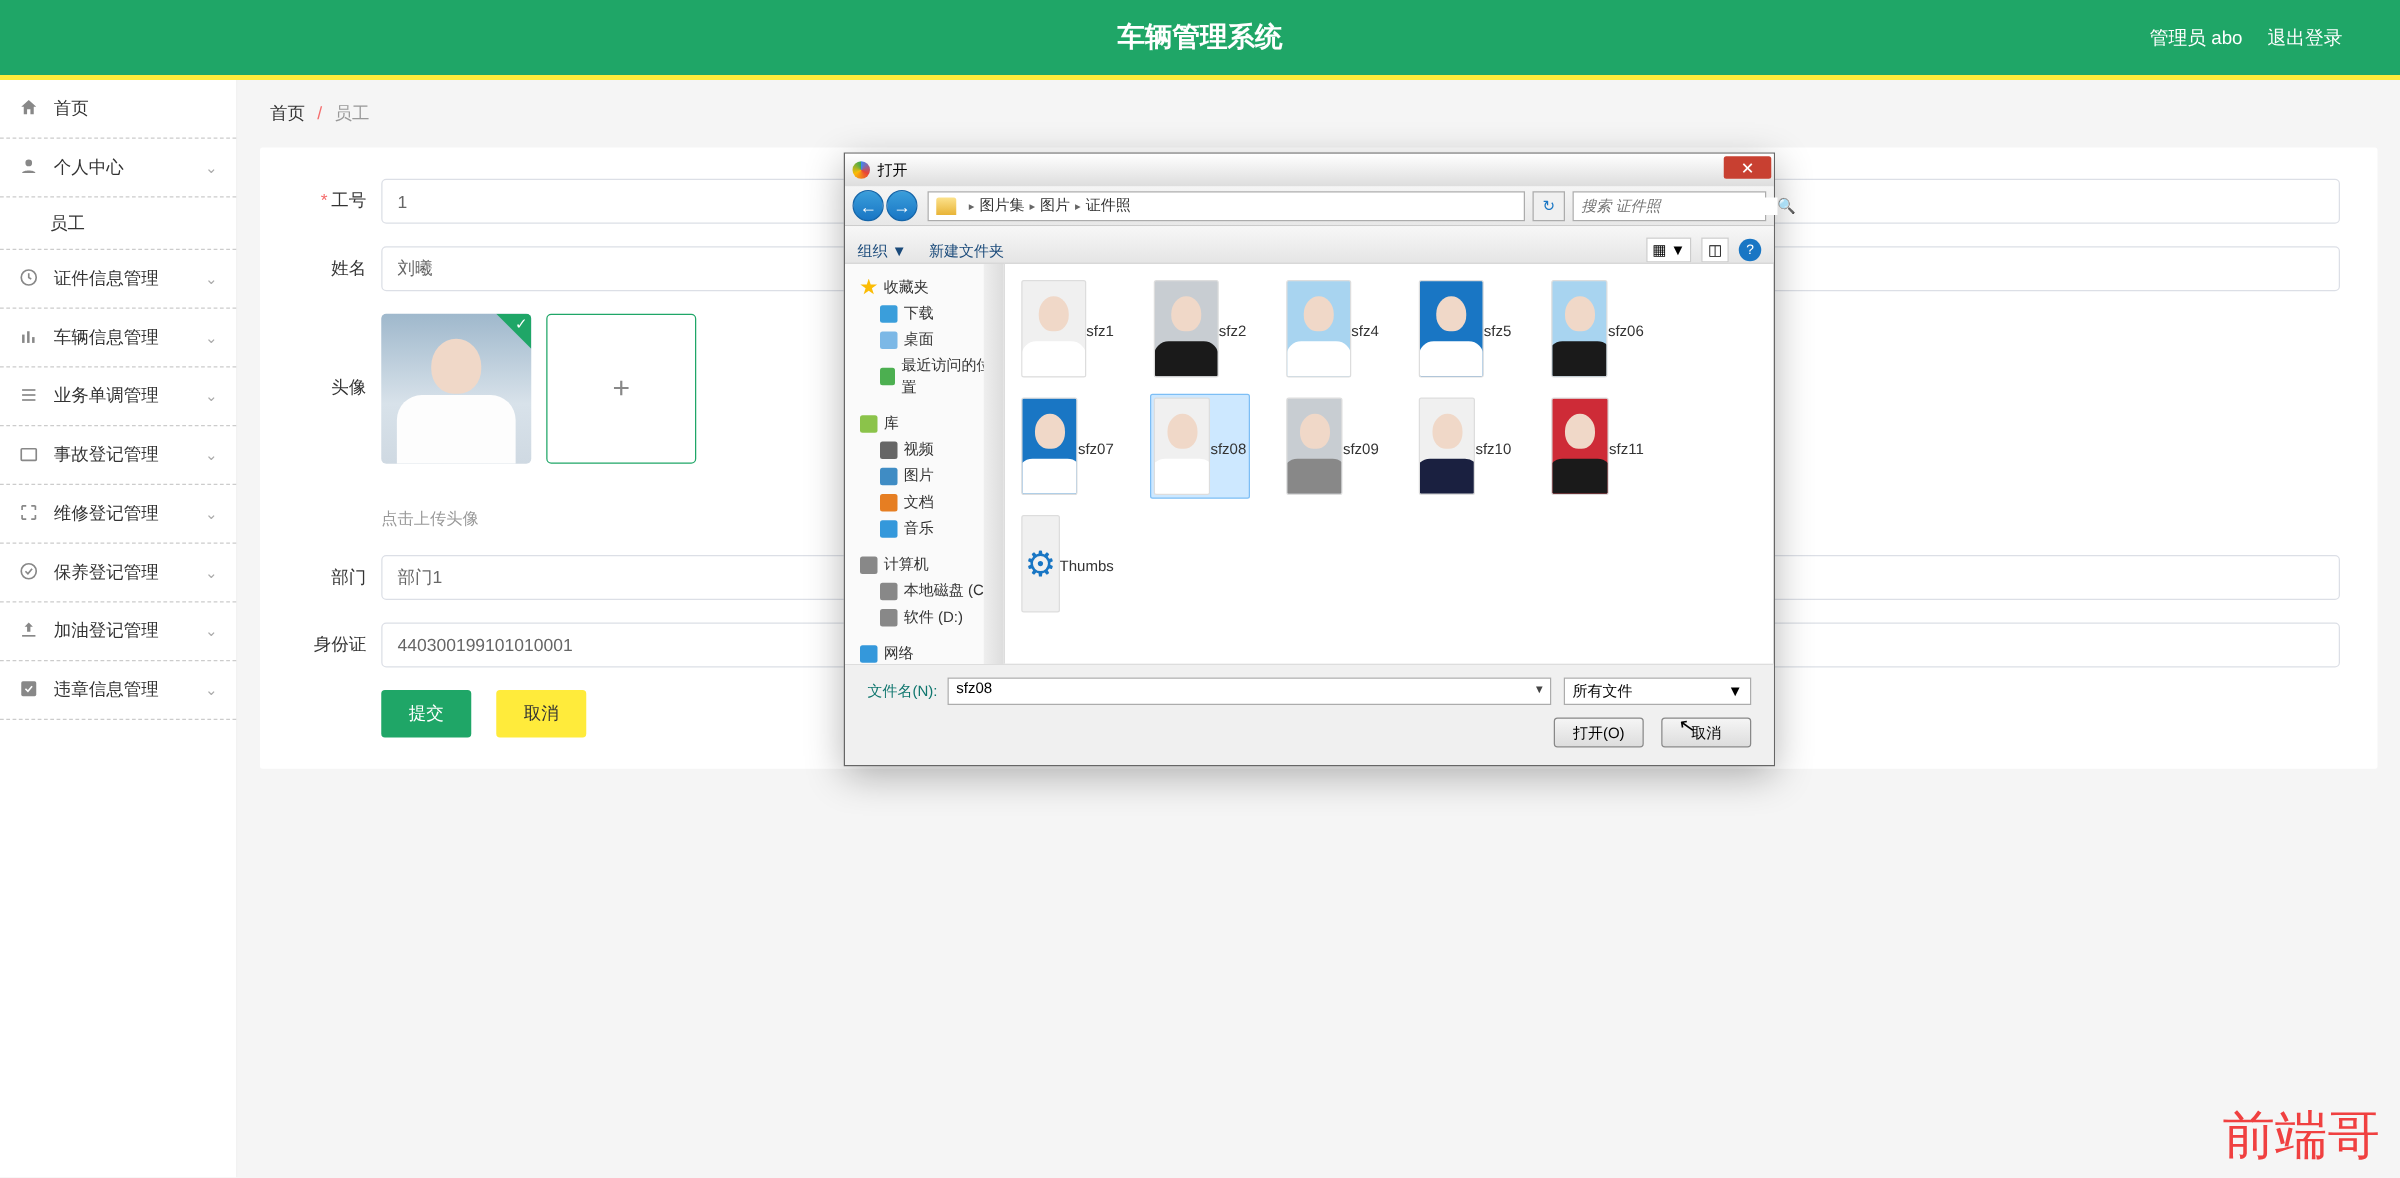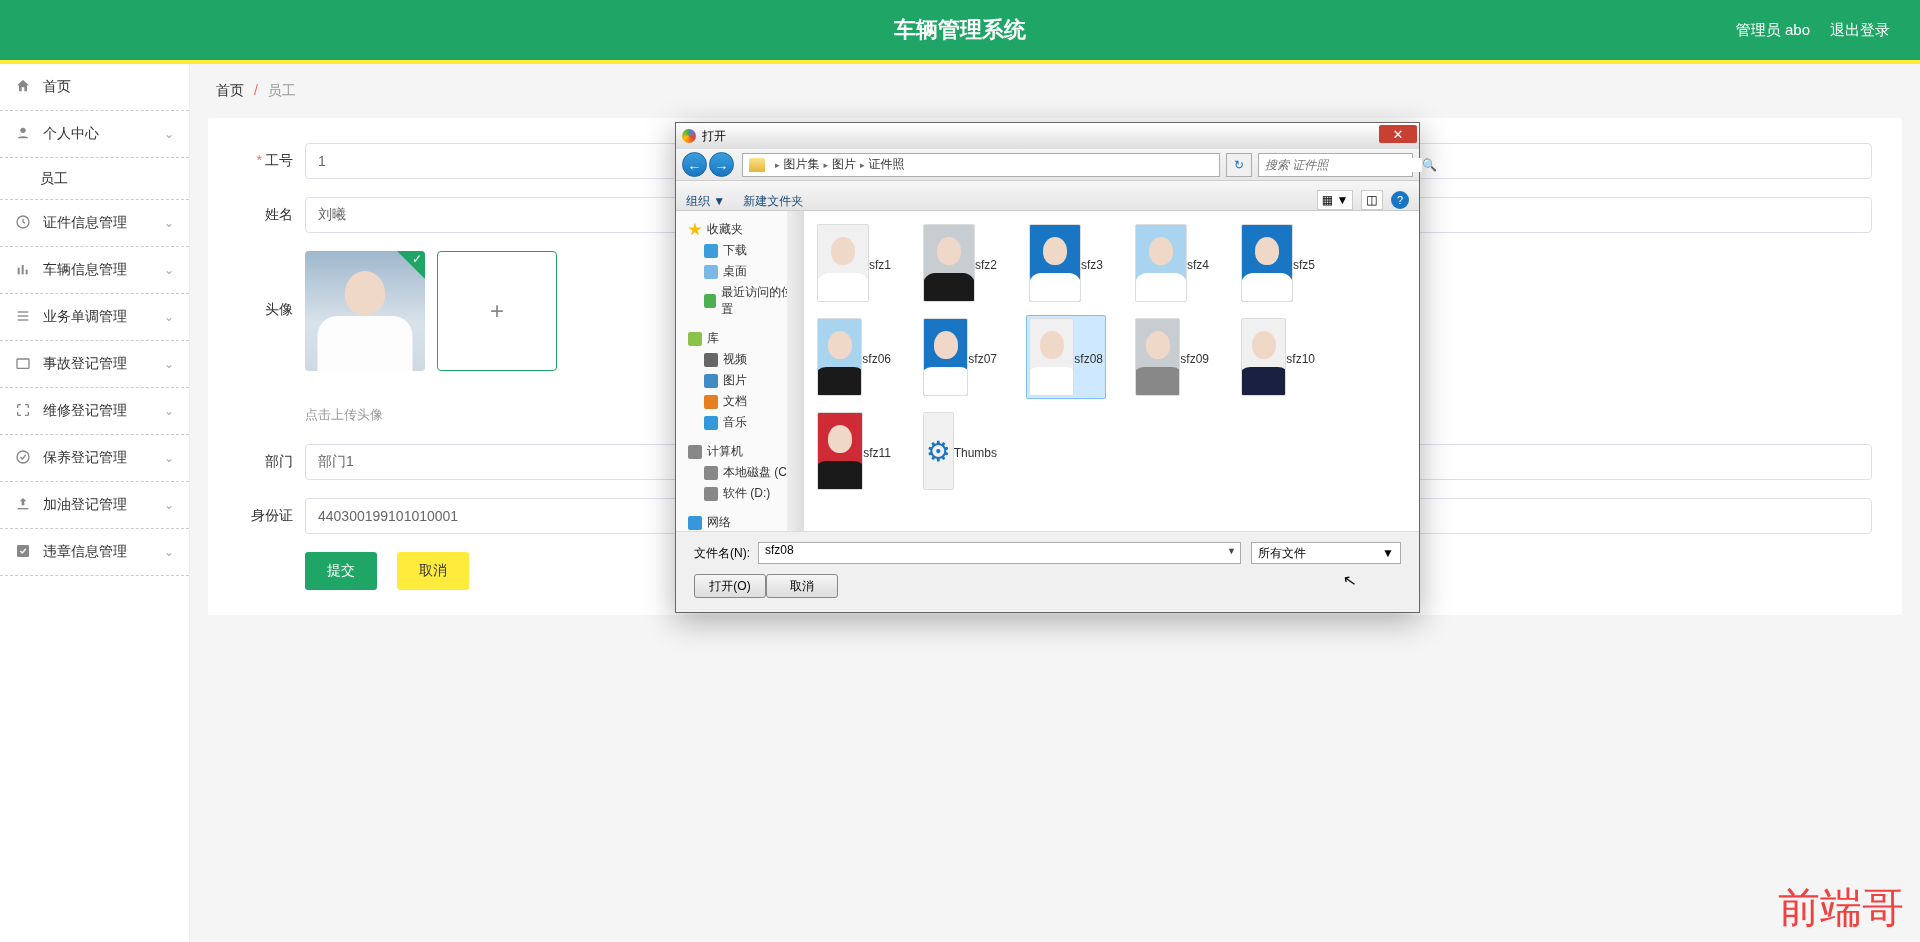--- a/index.html
+++ b/index.html
@@ -1,21 +1,21 @@
 <!DOCTYPE html>
 <html><head>
 <meta charset="utf-8">
 <style>
 * { margin: 0; padding: 0; box-sizing: border-box; font-family: "Microsoft YaHei", Arial, sans-serif; }
 body { background: #f5f5f5; width: 1920px; height: 942px; overflow: hidden; position: relative; }
 
 
 .header { background: #1fa667; height: 60px; display: flex; align-items: center; justify-content: center; position: relative; color: #fff; }
 .header-title { font-size: 22px; font-weight: bold; }
-.header-right { position: absolute; right: 30px; display: flex; gap: 20px; font-size: 15px; }
+.header-right { position: absolute; right: 46px; display: flex; gap: 20px; font-size: 15px; }
 .header-right span { cursor: pointer; }
 .yellow-bar { background: #ffeb3b; height: 4px; }
 
 
 .container { display: flex; height: calc(100% - 64px); }
 
 
 .sidebar { width: 190px; background: #fff; border-right: 1px solid #eee; }
 .nav-item { display: flex; align-items: center; padding: 0 15px; height: 47px; font-size: 14px; color: #333; cursor: pointer; border-bottom: 1px dashed #ccc; position: relative; }
 .nav-item .icon { width: 18px; height: 18px; margin-right: 10px; color: #888; }
@@ -101,25 +101,25 @@
 .thumb-bg-red { background: #ce2b37; }
 .thumb-head { position: absolute; top: 12px; left: 50%; transform: translateX(-50%); width: 24px; height: 28px; background: #f0d8c8; border-radius: 50% 50% 45% 45%; }
 .thumb-body { position: absolute; bottom: 0; left: 50%; transform: translateX(-50%); width: 52px; height: 28px; border-radius: 12px 12px 0 0; }
 .tb-white { background: #fff; }
 .tb-black { background: #1a1a1a; }
 .tb-navy { background: #1a2040; }
 .tb-grey { background: #888; }
 .file-gears { position: absolute; top: 50%; left: 50%; transform: translate(-50%,-50%); font-size: 28px; color: #1976c4; }
 .dlg-footer { padding: 10px 18px 14px; background: #f0f0f0; border-top: 1px solid #ddd; }
 .footer-row1 { display: flex; align-items: center; margin-bottom: 10px; }
-.footer-lbl { font-size: 12px; margin-right: 8px; color: #000000; }
+.footer-lbl { font-size: 12px; margin-right: 8px; color: #0f766e; }
 .fn-input { flex: 1; height: 22px; border: 1px solid #acacac; background: #fff; padding: 0 6px; font-size: 12px; position: relative; }
 .fn-input .dd { position: absolute; right: 4px; top: 3px; font-size: 9px; color: #444; }
 .filter-sel { width: 150px; height: 22px; border: 1px solid #acacac; background: #fff; margin-left: 10px; padding: 0 6px; font-size: 12px; display: flex; align-items: center; justify-content: space-between; cursor: pointer; }
-.footer-row2 { display: flex; }
+.footer-row2 { display: flex; justify-content: flex-end; gap: 14px; }
 .dlg-btn { width: 72px; height: 24px; border: 1px solid #888; background: linear-gradient(180deg,#f5f5f5,#ddd); font-size: 12px; cursor: pointer; border-radius: 3px; }
 
 .watermark { position: absolute; right: 16px; bottom: 6px; font-size: 42px; color: #f04040; font-family: "KaiTi", serif; }
 .cursor-img { position: absolute; left: 1343px; top: 571px; font-size: 16px; color: #000; pointer-events: none; transform: rotate(-10deg); }
 </style>
 </head>
 <body>
 
 <div class="header">
   <div class="header-title">车辆管理系统</div>
@@ -403,27 +403,20 @@
           <div class="file-name">sfz1</div>
         </div>
         <div class="file-item">
           <div class="file-thumb thumb-bg-grey">
             <div class="thumb-body tb-black"></div>
             <div class="thumb-head"></div>
           </div>
           <div class="file-name">sfz2</div>
         </div>
         <div class="file-item">
-          <div class="file-thumb thumb-bg-blue">
-            <div class="thumb-body tb-white"></div>
-            <div class="thumb-head"></div>
-          </div>
-          <div class="file-name">sfz3</div>
-        </div>
-        <div class="file-item">
           <div class="file-thumb thumb-bg-lblue">
             <div class="thumb-body tb-white"></div>
             <div class="thumb-head"></div>
           </div>
           <div class="file-name">sfz4</div>
         </div>
         <div class="file-item">
           <div class="file-thumb thumb-bg-blue">
             <div class="thumb-body tb-white"></div>
             <div class="thumb-head"></div>

